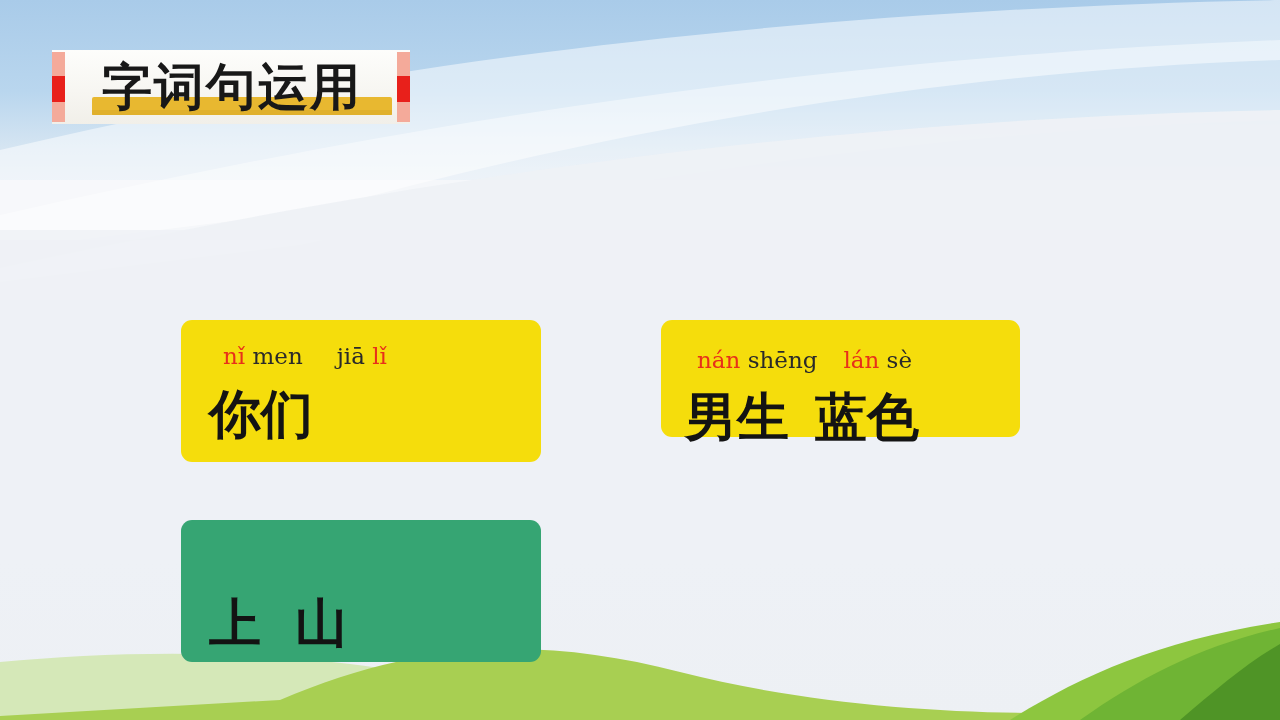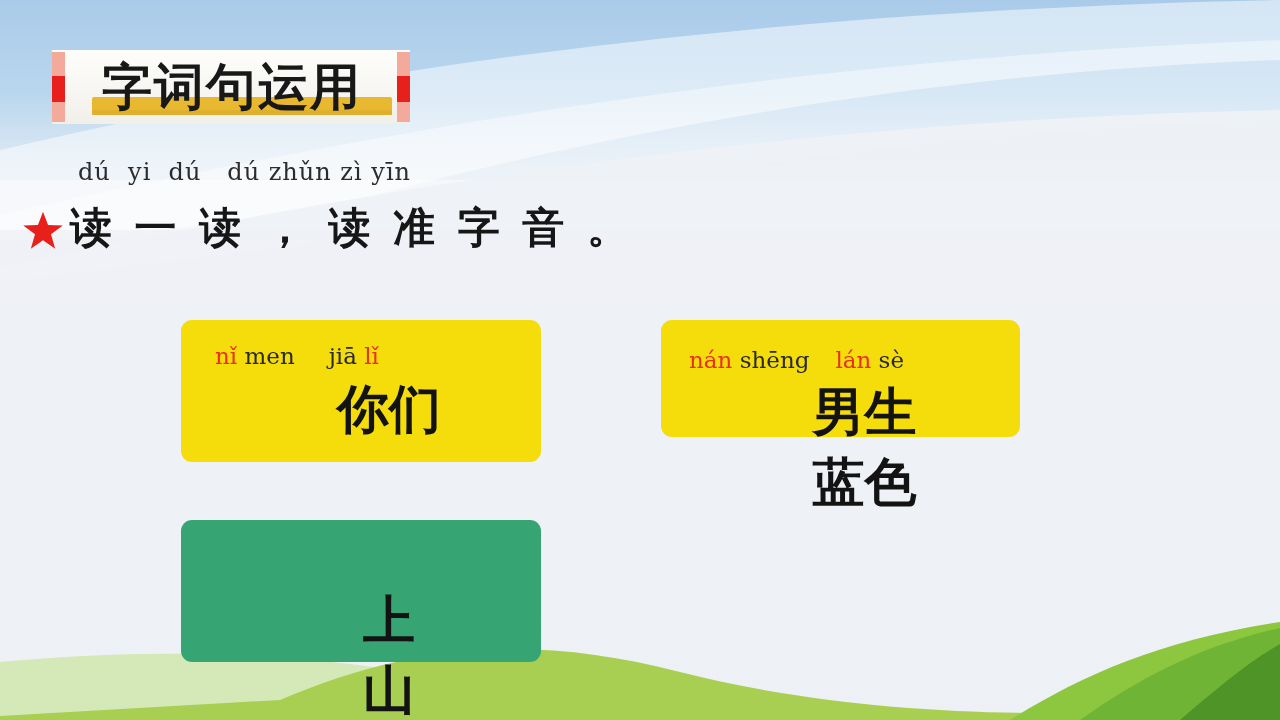--- a/index.html
+++ b/index.html
@@ -129,41 +129,40 @@
   .card {
     position: absolute;
     border-radius: 11px;
     box-sizing: border-box;
   }
   .card.yellow { background: #f5dd0c; }
   .card.green  { background: #36a573; }
 
   .card-pinyin-row {
     position: absolute;
-    left: 0; top: 0;
+    left: 8px; top: 0;
     width: 100%;
     height: 56px;
     display: flex;
     align-items: center;
     font-family: "DejaVu Serif", "Liberation Serif", serif;
     font-size: 23px;
     white-space: pre;
   }
   .card-hanzi-row {
     position: absolute;
     left: 0;
     width: 100%;
     display: flex;
     align-items: center;
     font-family: "DejaVu Sans", "Liberation Sans", sans-serif;
     font-size: 52px;
     font-weight: bold;
     color: #131313;
     white-space: pre;
-    flex-direction: column;
   }
   .py { color: #2a2a2a; }
   .py.accent { color: #e8301a; }
 
   .grp { display: inline-block; }
 
   
   #card-ni-men .card-pinyin-row { padding-left: 34px; top: 8px; }
   #card-ni-men .card-hanzi-row  { padding-left: 28px; top: 55px; height: 80px; }
   #card-ni-men .gap { display: inline-block; width: 34px; }
@@ -201,27 +200,20 @@
   </svg>
 
   <div class="title-banner">
     <div class="title-plate"></div>
     <div class="title-underline"></div>
     <div class="title-bar left"></div>
     <div class="title-bar right"></div>
     <div class="title-text">字词句运用</div>
   </div>
 
-  <div class="instruction">
-    <div class="instruction-pinyin">dú  yi  dú   dú zhǔn zì yīn</div>
-    <svg class="star-icon" viewBox="0 0 100 100">
-      <polygon points="50,4 62,36 97,37 69,58 79,92 50,72 21,92 31,58 3,37 38,36" fill="#e8201b"></polygon>
-    </svg>
-    <div class="instruction-hanzi">读 一 读 ， 读 准 字 音 。</div>
-  </div>
 
   <div class="card yellow" id="card-ni-men" style="left:181px; top:320px; width:360px; height:142px;">
     <div class="card-pinyin-row"><span class="grp"><span class="py accent">nǐ</span><span class="py"> men</span></span><span class="gap"></span><span class="grp"><span class="py">jiā </span><span class="py accent">lǐ</span></span></div>
     <div class="card-hanzi-row"><span class="grp">你们</span><span class="gap"></span></div>
   </div>
 
   <div class="card yellow" id="card-nan-sheng" style="left:661px; top:320px; width:359px; height:117px;">
     <div class="card-pinyin-row"><span class="grp"><span class="py accent">nán</span><span class="py"> shēng</span></span><span class="gap"></span><span class="grp"><span class="py accent">lán</span><span class="py"> sè</span></span></div>
     <div class="card-hanzi-row"><span class="grp">男生</span><span class="gap"></span><span class="grp">蓝色</span></div>
   </div>

